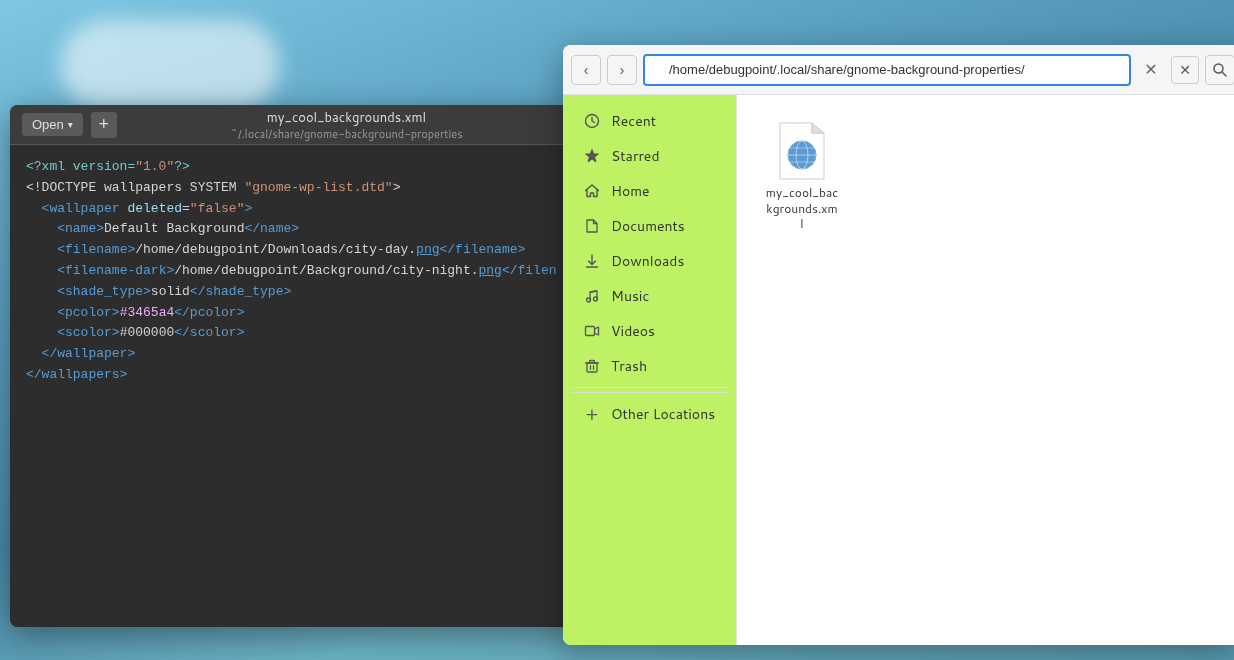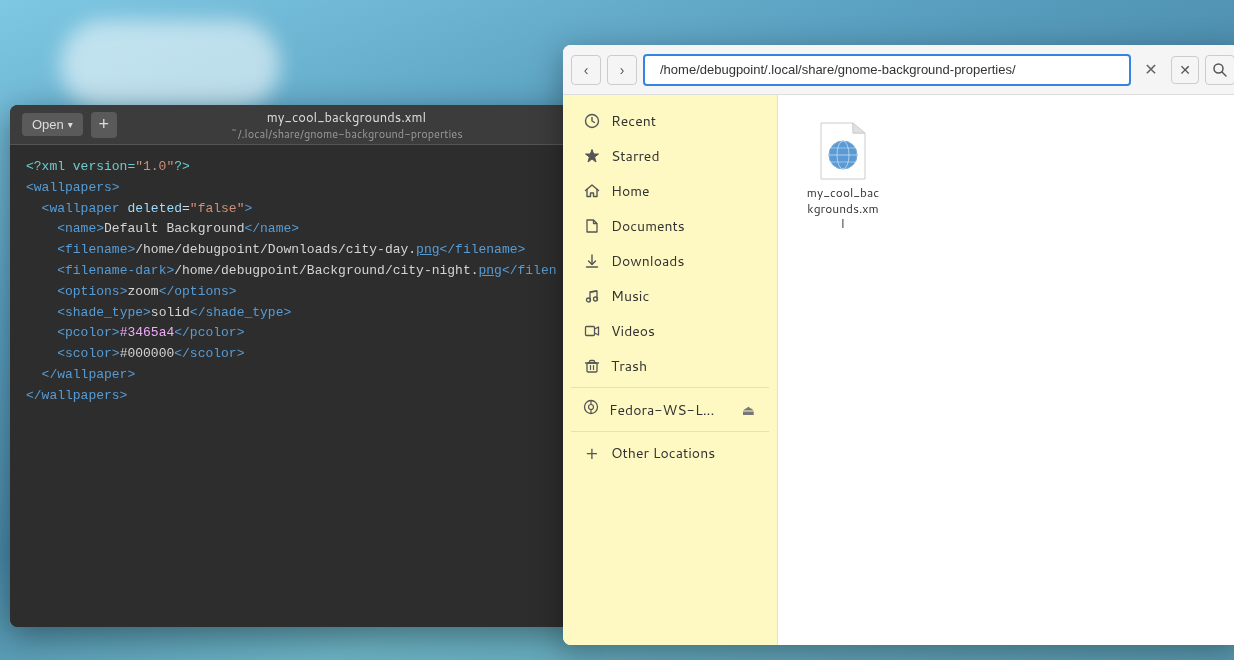--- a/index.html
+++ b/index.html
@@ -161,21 +161,21 @@
       justify-content: center;
       color: #555;
       font-size: 14px;
     }
 
     .fm-address-bar {
       flex: 1;
       height: 32px;
       border: 2px solid #3584e4;
       border-radius: 4px;
-      padding: 0 15px;
+      padding: 0 24px;
       font-size: 13px;
       color: #333;
       outline: none;
       background: white;
     }
 
     .fm-clear-btn {
       background: none;
       border: none;
       cursor: pointer;
@@ -215,22 +215,22 @@
     }
 
     .fm-body {
       display: flex;
       flex: 1;
       overflow: hidden;
     }
 
     
     .fm-sidebar {
-      width: 215px;
-      background: #fef9c3;
+      width: 174px;
+      background: #bef264;
       border-right: 1px solid #e0e0e0;
       overflow-y: auto;
       padding: 8px 0;
     }
 
     .sidebar-item {
       display: flex;
       align-items: center;
       padding: 7px 16px;
       cursor: pointer;
@@ -340,26 +340,25 @@
     <button class="editor-new-btn">
       <span>+</span>
     </button>
     <div class="editor-title-center">
       <div class="editor-filename">my_cool_backgrounds.xml</div>
       <div class="editor-path">~/.local/share/gnome-background-properties</div>
     </div>
   </div>
   <div class="editor-content">
     <div><span class="xml-decl">&lt;?xml version=<span class="xml-string">"1.0"</span>?&gt;</span></div>
-    <div><span class="xml-tag">&lt;wallpapers&gt;</span></div>
+    <div><span class="xml-doctype">&lt;!DOCTYPE wallpapers SYSTEM </span><span class="xml-string">"gnome-wp-list.dtd"</span><span class="xml-doctype">&gt;</span></div>
     <div>&nbsp;&nbsp;<span class="xml-tag">&lt;wallpaper</span> <span class="xml-attr">deleted</span>=<span class="xml-string">"false"</span><span class="xml-tag">&gt;</span></div>
     <div>&nbsp;&nbsp;&nbsp;&nbsp;<span class="xml-tag">&lt;name&gt;</span><span class="xml-text">Default Background</span><span class="xml-tag">&lt;/name&gt;</span></div>
     <div>&nbsp;&nbsp;&nbsp;&nbsp;<span class="xml-tag">&lt;filename&gt;</span><span class="xml-text">/home/debugpoint/Downloads/city-day.</span><span class="xml-link">png</span><span class="xml-tag">&lt;/filename&gt;</span></div>
     <div>&nbsp;&nbsp;&nbsp;&nbsp;<span class="xml-tag">&lt;filename-dark&gt;</span><span class="xml-text">/home/debugpoint/Background/city-night.</span><span class="xml-link">png</span><span class="xml-tag">&lt;/filen</span></div>
-    <div>&nbsp;&nbsp;&nbsp;&nbsp;<span class="xml-tag">&lt;options&gt;</span><span class="xml-text">zoom</span><span class="xml-tag">&lt;/options&gt;</span></div>
     <div>&nbsp;&nbsp;&nbsp;&nbsp;<span class="xml-tag">&lt;shade_type&gt;</span><span class="xml-text">solid</span><span class="xml-tag">&lt;/shade_type&gt;</span></div>
     <div>&nbsp;&nbsp;&nbsp;&nbsp;<span class="xml-tag">&lt;pcolor&gt;</span><span class="xml-color">#3465a4</span><span class="xml-tag">&lt;/pcolor&gt;</span></div>
     <div>&nbsp;&nbsp;&nbsp;&nbsp;<span class="xml-tag">&lt;scolor&gt;</span><span class="xml-text">#000000</span><span class="xml-tag">&lt;/scolor&gt;</span></div>
     <div>&nbsp;&nbsp;<span class="xml-tag">&lt;/wallpaper&gt;</span></div>
     <div><span class="xml-tag">&lt;/wallpapers&gt;</span></div>
   </div>
 </div>
 
 <div class="fm-window">
 
@@ -470,36 +469,20 @@
             <path d="M5.5,5 L5.5,3.5 C5.5,2.9 6,2.5 6.5,2.5 L9.5,2.5 C10,2.5 10.5,2.9 10.5,3.5 L10.5,5" stroke="#555" stroke-width="1.3" stroke-linecap="round"></path>
             <line x1="6.5" y1="7.5" x2="6.5" y2="11.5" stroke="#555" stroke-width="1.2" stroke-linecap="round"></line>
             <line x1="9.5" y1="7.5" x2="9.5" y2="11.5" stroke="#555" stroke-width="1.2" stroke-linecap="round"></line>
           </svg>
         </span>
         <span>Trash</span>
       </div>
 
       <div class="sidebar-section-divider"></div>
 
-      <div class="sidebar-device-item">
-        <div class="sidebar-device-left">
-          <span class="icon">
-            <svg width="16" height="16" viewBox="0 0 16 16" fill="none">
-              <circle cx="8" cy="8" r="6.5" stroke="#555" stroke-width="1.3"></circle>
-              <circle cx="8" cy="8" r="2.5" stroke="#555" stroke-width="1.2" fill="none"></circle>
-              <line x1="8" y1="1.5" x2="8" y2="5.5" stroke="#555" stroke-width="1.2"></line>
-              <line x1="8" y1="10.5" x2="8" y2="14.5" stroke="#555" stroke-width="1.2"></line>
-            </svg>
-          </span>
-          <span>Fedora-WS-L...</span>
-        </div>
-        <button class="eject-btn">
-          <span>⏏</span>
-        </button>
-      </div>
 
       <div class="sidebar-section-divider"></div>
 
       <div class="sidebar-item">
         <span class="icon" style="font-size:18px; color:#555; font-weight:300;">+</span>
         <span>Other Locations</span>
       </div>
 
     </div>
 

